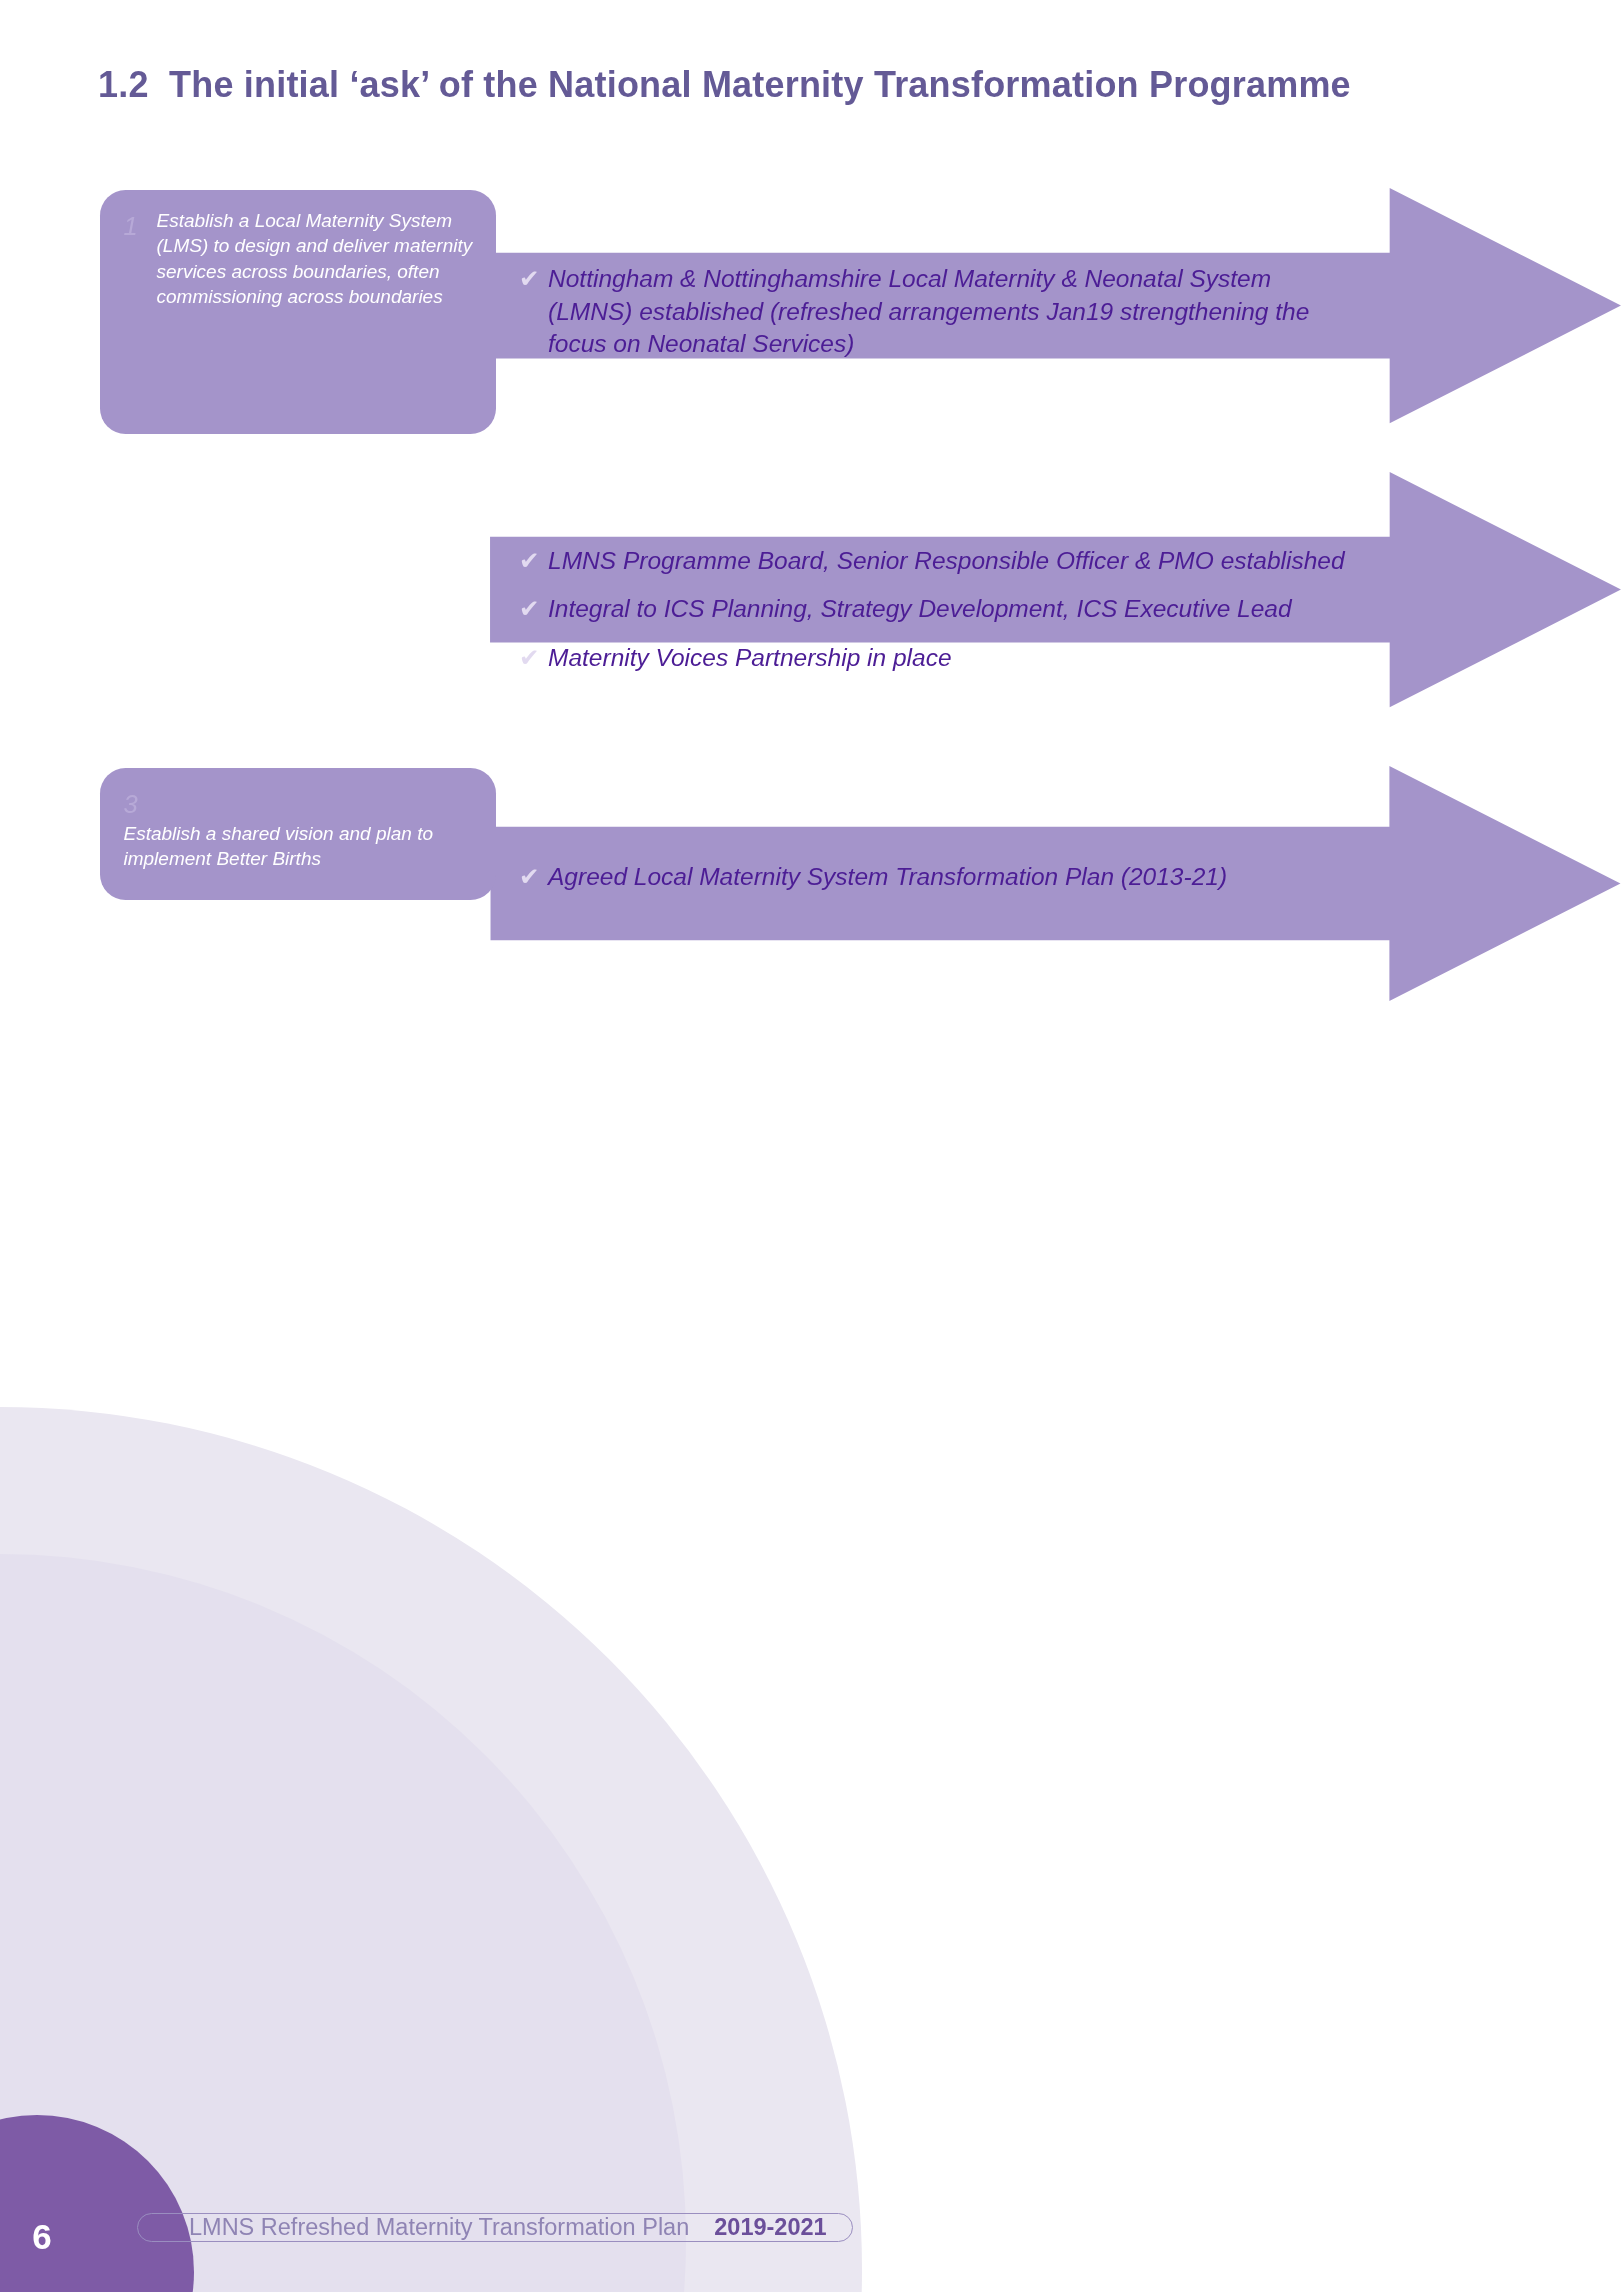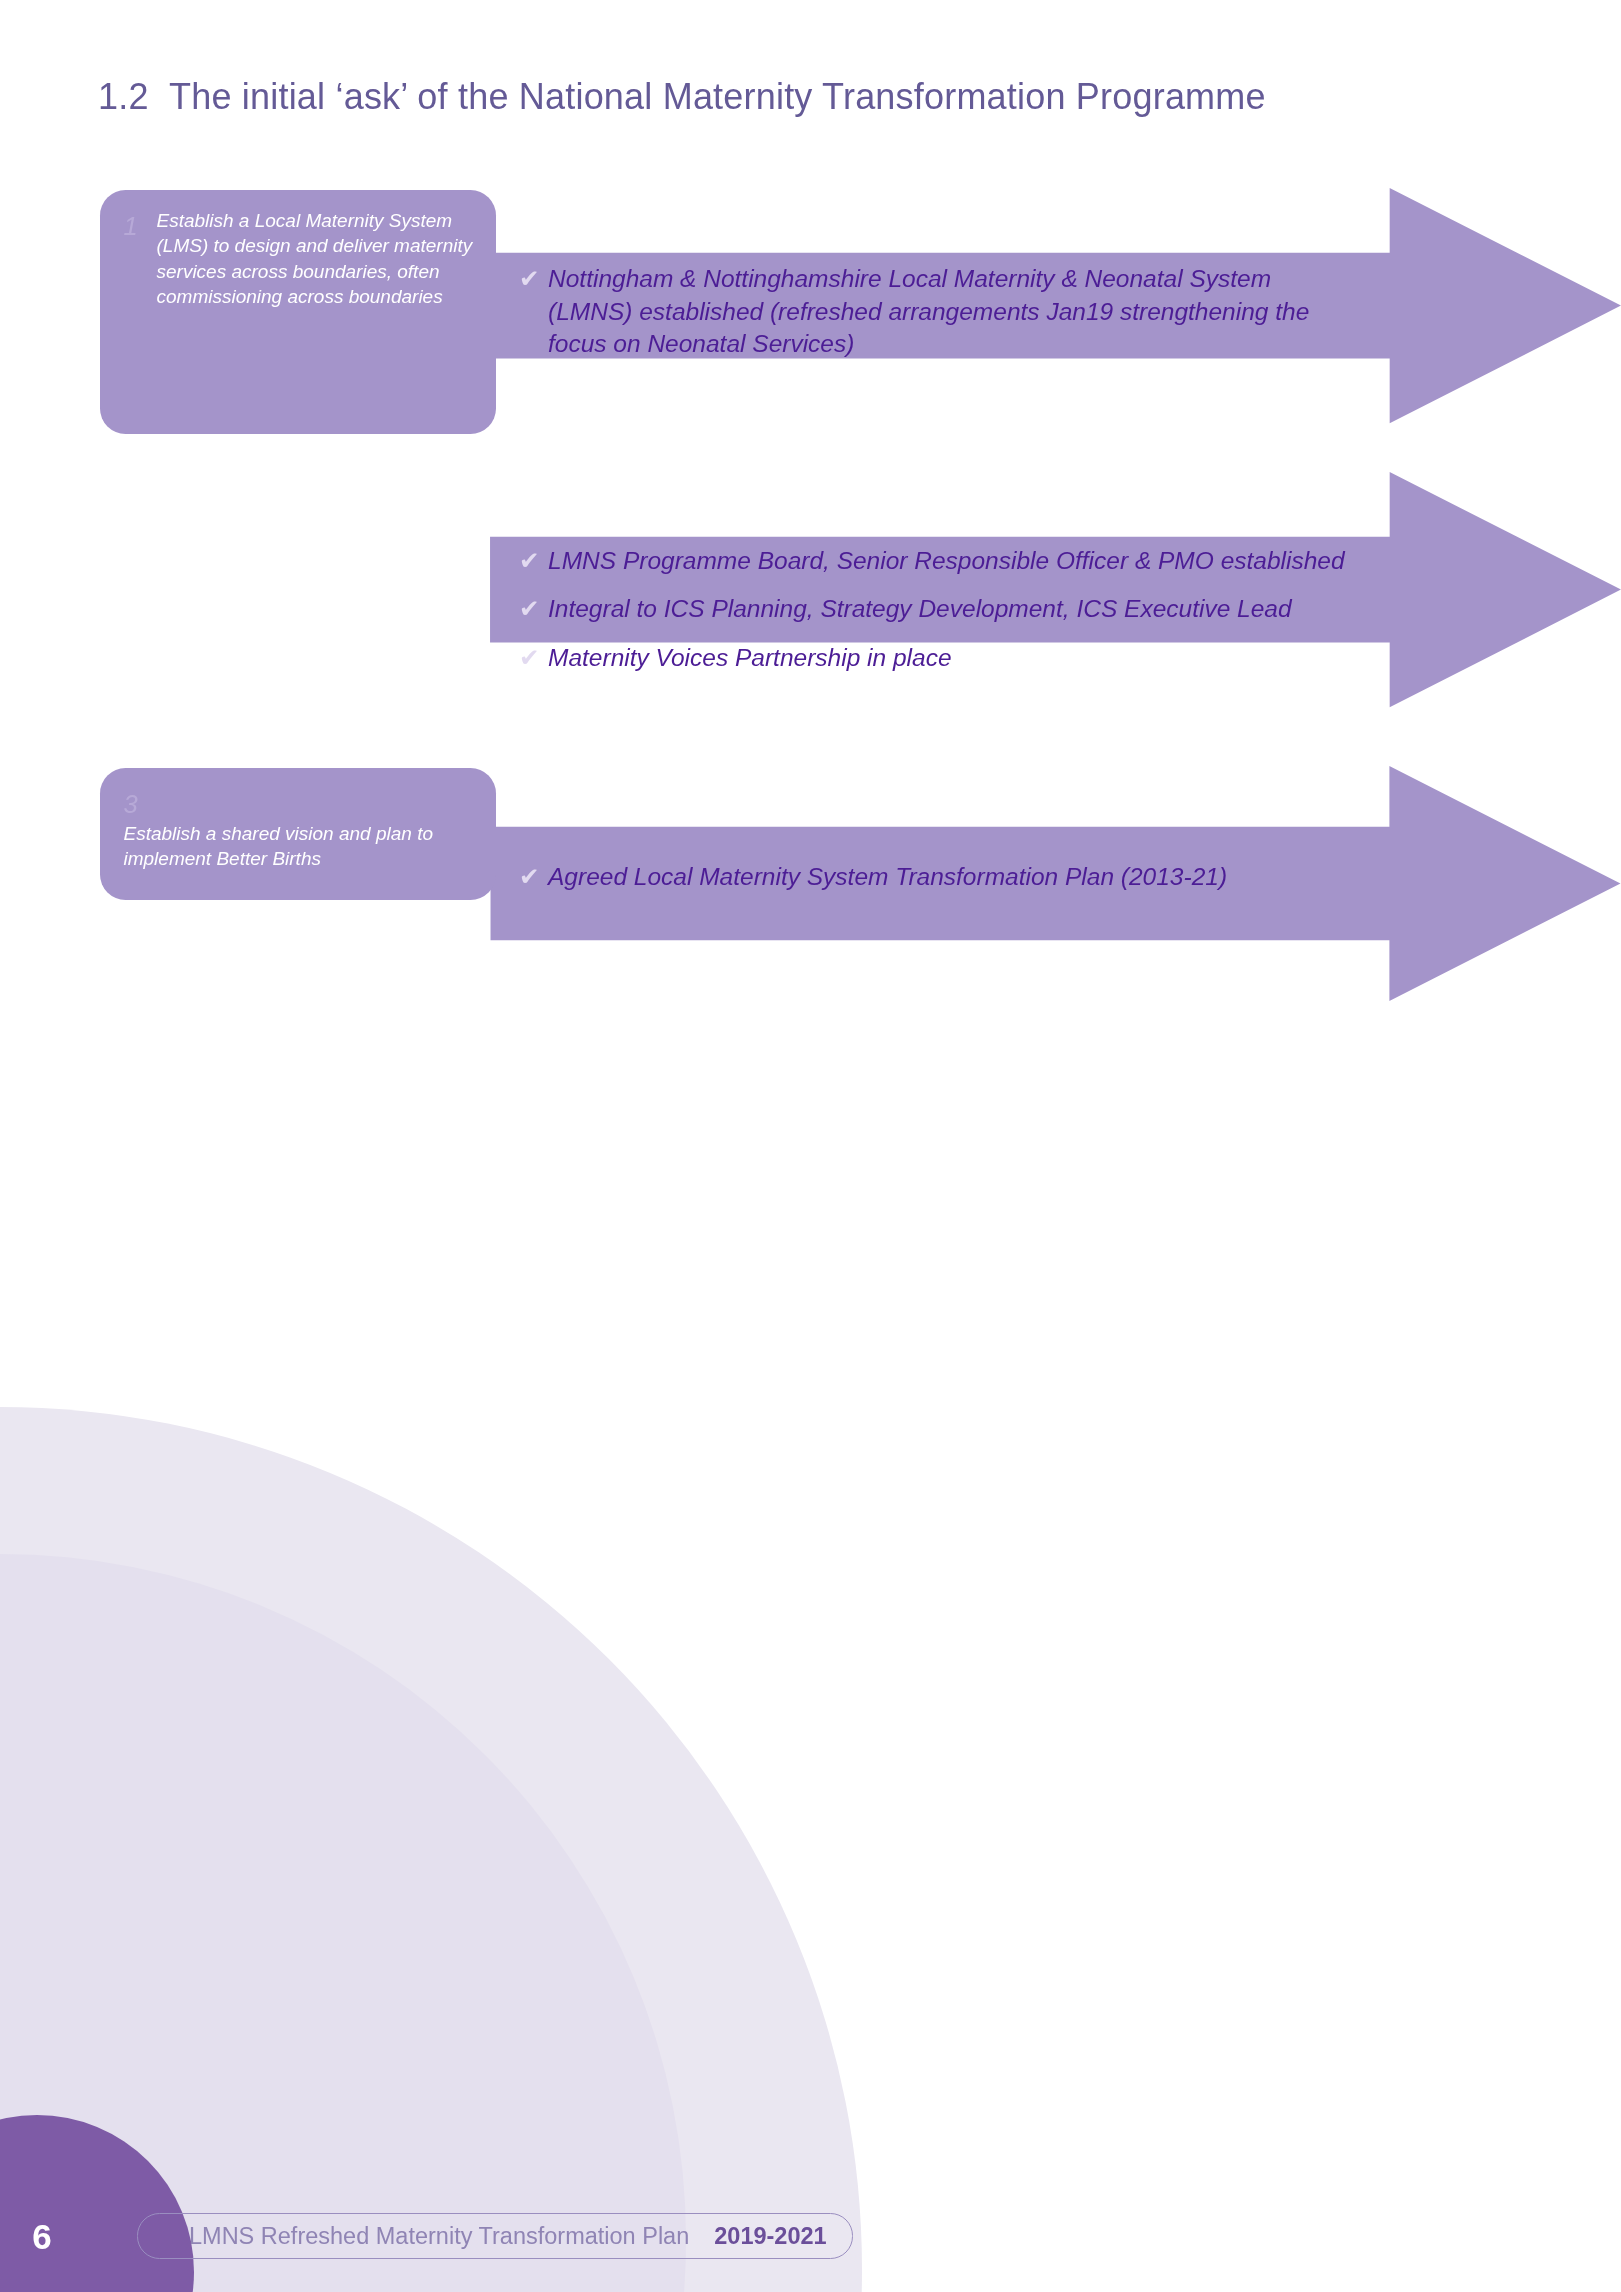--- a/index.html
+++ b/index.html
@@ -37,26 +37,26 @@
     height: 1372px;
     left: -686px;
     top: 1554px;
     background: #e4e0ee;
   }
 
   
   #heading {
     position: absolute;
     left: 98px;
-    top: 76px;
+    top: 64px;
     font-size: 36px;
     color: #645a96;
     letter-spacing: 0.2px;
     white-space: nowrap;
-    font-weight: 400;
+    font-weight: 700;
   }
   #heading .num {
     display: inline-block;
     min-width: 71px;
   }
 
   
   .row {
     position: absolute;
     left: 0;
@@ -162,21 +162,21 @@
     width: 49px;
     text-align: center;
     font-size: 35px;
     font-weight: 700;
     color: #ffffff;
   }
   #footer-pill {
     position: absolute;
     left: 137px;
     top: 2213px;
-    height: 46px;
+    height: 29px;
     padding: 0 25.5px 0 51px;
     border: 1px solid #9a8ec0;
     border-radius: 22.5px;
     display: flex;
     align-items: center;
     background: transparent;
     box-sizing: border-box;
     text-align: center;
   }
   #footer-text {

